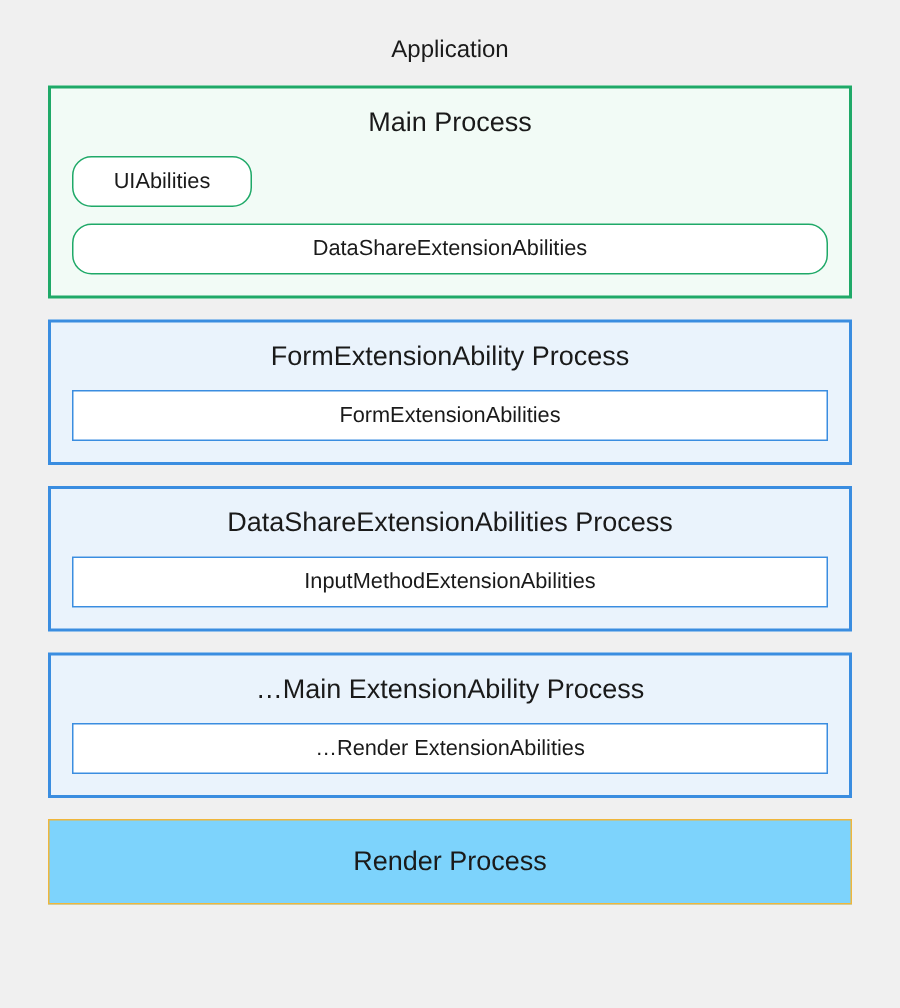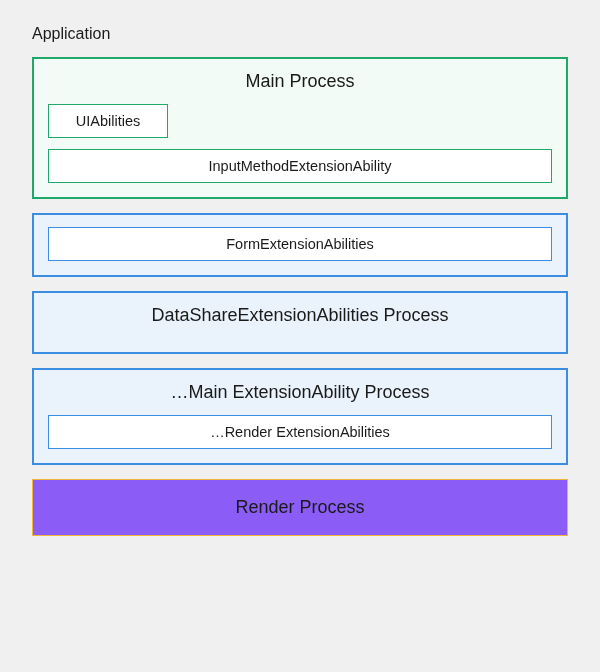--- a/index.html
+++ b/index.html
@@ -7,20 +7,21 @@
       font-family: -apple-system, BlinkMacSystemFont, "Segoe UI", "Helvetica Neue", Arial, sans-serif;
       background: #f0f0f0;
       width: 600px;
       height: 672px;
       padding: 25px 32px;
       font-size: 15px;
       color: #1a1a1a;
     }
     .container { width: 100%; }
     .app-title {
+      text-align: center;
       font-size: 16px;
       margin-bottom: 14px;
       font-weight: 400;
     }
     .process-box {
       border: 1.5px solid;
       margin-bottom: 14px;
       padding: 12px 14px 14px 14px;
     }
     .process-box.thick { border-width: 2px; }
@@ -32,70 +33,74 @@
     }
     .main-process {
       background: #f2fbf6;
       border-color: #1fa968;
     }
     .blue-process {
       background: #eaf3fc;
       border-color: #3a8de0;
     }
     .render-process {
-      background: #8b5cf6;
+      background: #7dd3fc;
       border-color: #f0b63a;
       padding: 17px 26px;
       margin-bottom: 0;
     }
     .ability-row {
       display: flex;
       gap: 11px;
       margin-bottom: 11px;
     }
     .ability-row:last-child { margin-bottom: 0; }
     .ability {
       background: #ffffff;
       border: 1.4px solid;
       text-align: center;
       padding: 8px 10px;
       font-size: 14.5px;
       font-weight: 400;
     }
-    .ability.green { border-color: #1fa968; }
+    .ability.green { border-color: #1fa968; border-radius: 13px; }
     .ability.blue  { border-color: #3a8de0; }
     .ui-ab   { flex: 0 0 120px; }
     .svc-ab  { flex: 1; }
     .full    { flex: 1; }
   </style>
 </head>
 <body>
 
 <div class="container">
 
   <div class="app-title">Application</div>
 
   <div class="process-box main-process thick">
     <div class="process-title">Main Process</div>
     <div class="ability-row">
       <div class="ability green ui-ab">UIAbilities</div>
     </div>
     <div class="ability-row">
-      <div class="ability green full">InputMethodExtensionAbility</div>
+      <div class="ability green full">DataShareExtensionAbilities</div>
     </div>
   </div>
 
   <div class="process-box blue-process thick">
+    <div class="process-title">FormExtensionAbility Process</div>
     <div class="ability-row">
       <div class="ability blue full">FormExtensionAbilities</div>
     </div>
   </div>
 
   <div class="process-box blue-process thick">
     <div class="process-title">DataShareExtensionAbilities Process</div>
+    <div class="ability-row">
+      <div class="ability blue full">InputMethodExtensionAbilities</div>
+    </div>
   </div>
 
   <div class="process-box blue-process thick">
     <div class="process-title">…Main ExtensionAbility Process</div>
     <div class="ability-row">
       <div class="ability blue full">…Render ExtensionAbilities</div>
     </div>
   </div>
 
   <div class="process-box render-process">

